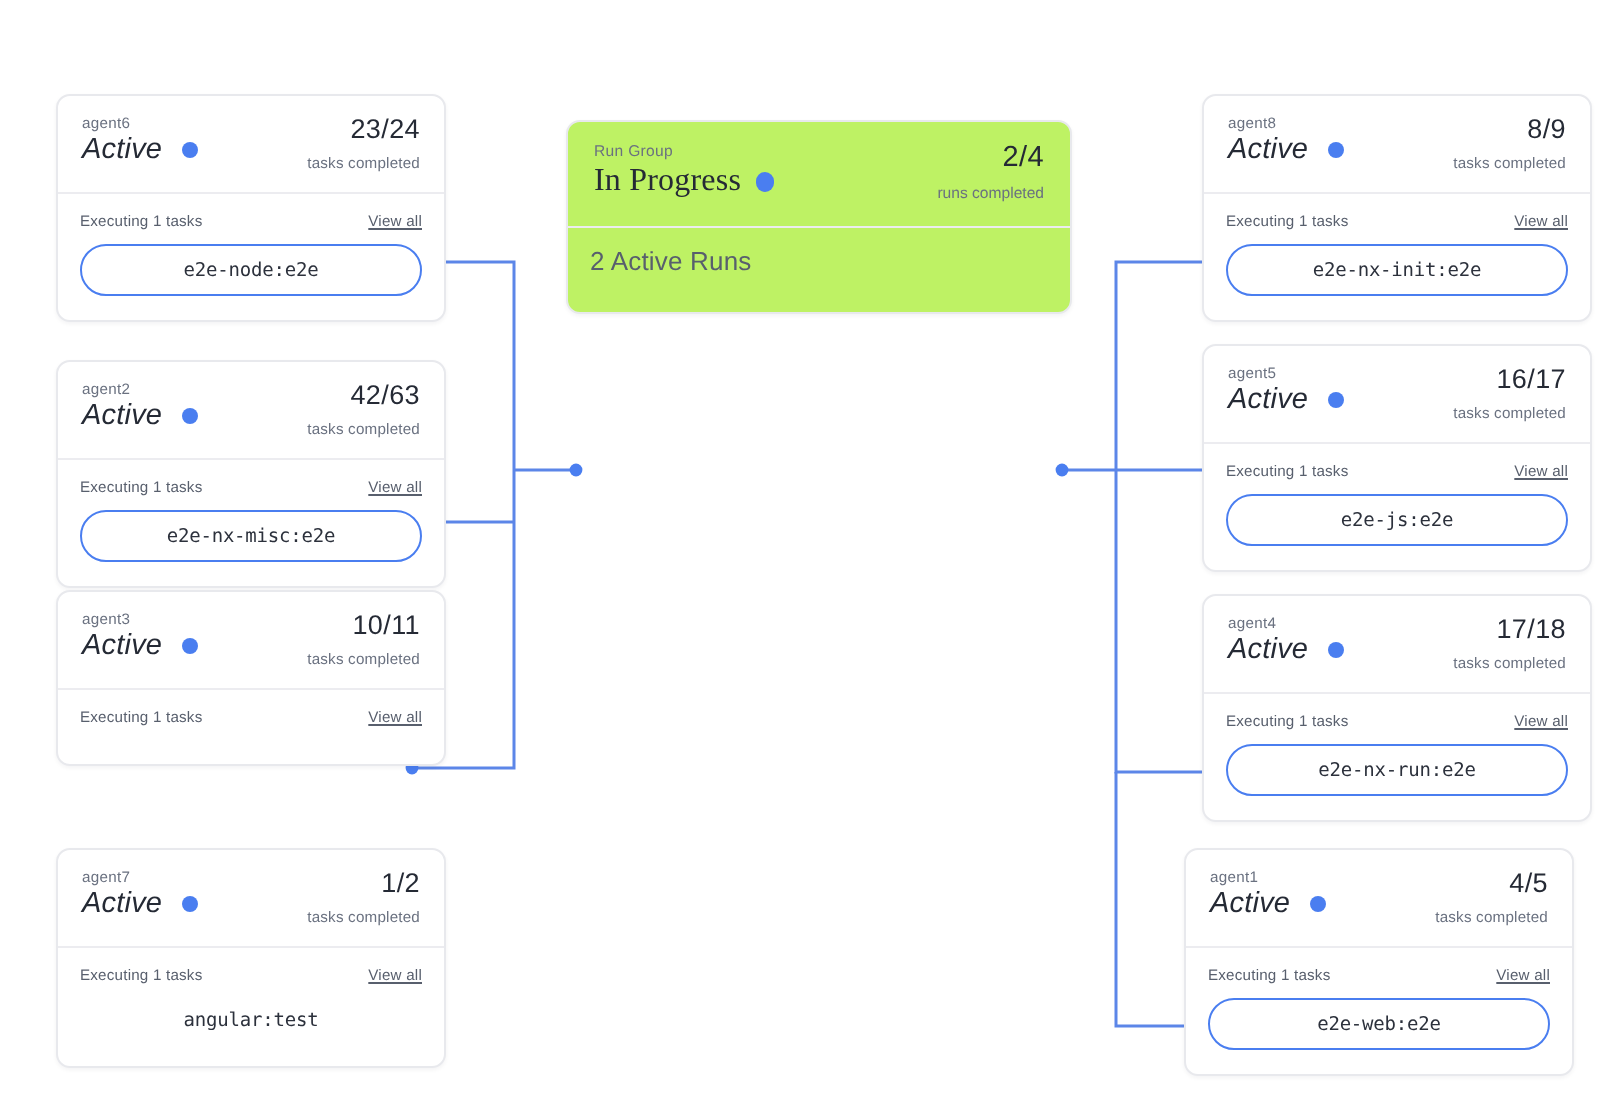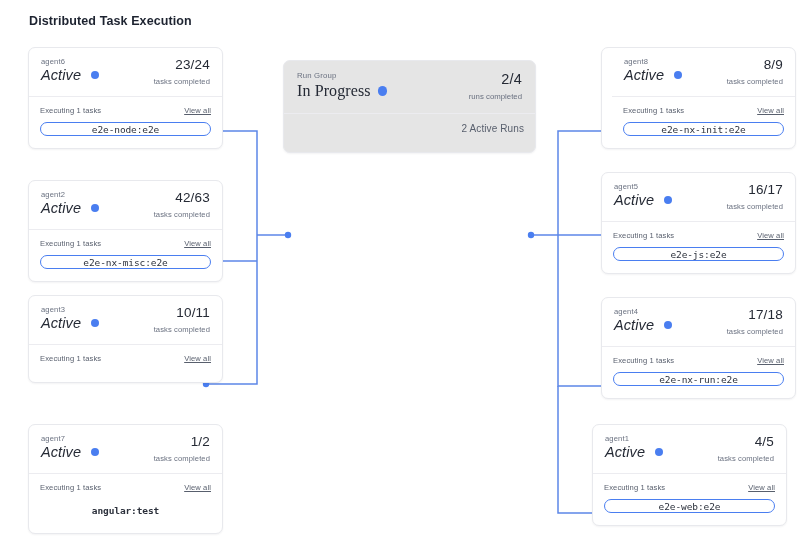--- a/index.html
+++ b/index.html
@@ -41,55 +41,54 @@
   .card-div { height: 1px; background: #ececf0; }
 
   .card-body { padding: 9px 11px 12px 11px; position: relative; }
   .exec-row { display: flex; justify-content: space-between; align-items: baseline; margin-bottom: 7px; }
   .exec-label { font-size: 7.6px; color: #585f6d; letter-spacing: .1px; }
   .view-all { font-size: 7.6px; color: #585f6d; text-decoration: underline; letter-spacing: .1px; cursor: pointer; }
 
   .task-pill {
     border: 1.3px solid #4a7ef0;
     border-radius: 13px;
-    height: 14px;
+    height: 26px;
     display: flex; align-items: center; justify-content: center;
     font-family: "DejaVu Sans Mono", monospace;
     font-size: 9.5px; color: #2c313c;
     letter-spacing: -.1px;
   }
   .task-plain {
     height: 22px;
     display: flex; align-items: center; justify-content: center;
     font-family: "DejaVu Sans Mono", monospace;
     font-size: 9.5px; color: #2c313c;
     letter-spacing: -.1px;
-    font-weight: bold;
   }
 
   
   #rungroup {
     position: absolute; left: 283px; top: 60px;
     width: 253px;
-    background: #e5e5e5;
+    background: #bef264;
     border: 1px solid #e8e9ed;
     border-radius: 7px;
     box-shadow: 0 1px 2px rgba(20,25,40,.05);
     overflow: hidden;
   }
   .rg-head { padding: 10px 13px 11px 13px; position: relative; min-height: 52px; }
   .rg-label { font-size: 7.8px; color: #6a7180; letter-spacing: .15px; }
   .rg-status-row { display: flex; align-items: center; gap: 7px; margin-top: 2px; font-family: Liberation Serif, serif; }
   .rg-status { font-size: 16px; color: #252a35; letter-spacing: .1px; }
   .rg-dot { width: 9.5px; height: 9.5px; border-radius: 50%; background: #4a7ef0; }
   .rg-count { position: absolute; right: 13px; top: 10px; font-size: 14.5px; color: #252a35; letter-spacing: .2px; }
   .rg-count-sub { position: absolute; right: 13px; top: 31px; font-size: 7.8px; color: #6a7180; }
 
   .rg-body { padding: 9px 11px 12px 11px; }
-  .rg-active-label { font-size: 10px; color: #585f6d; margin-bottom: 6px; letter-spacing: .1px; text-align: right; }
+  .rg-active-label { font-size: 13px; color: #585f6d; margin-bottom: 6px; letter-spacing: .1px; }
 
   .run-cmd {
     font-family: "DejaVu Sans Mono", monospace;
     font-size: 9.2px;
     color: #2c313c;
     line-height: 14.5px;
     text-align: center;
     letter-spacing: -.25px;
     word-break: break-all;
     padding: 3px 8px;
@@ -99,21 +98,20 @@
     border-radius: 6px;
     padding: 5px 7px 5px 7px;
     margin-top: 6px;
   }
 </style>
 </head>
 <body>
 
 <div id="stage">
 
-  <div class="page-title">Distributed Task Execution</div>
 
   <svg id="wires" viewBox="0 0 800 549" xmlns="http://www.w3.org/2000/svg">
     <g fill="none" stroke="#5c86e8" stroke-width="1.5">
 
       <path d="M206 131 H257 V235"></path>
       <path d="M206 261 H257"></path>
       <path d="M206 384 H257 V235"></path>
       <path d="M257 235 H288"></path>
 
       <path d="M531 235 H558"></path>
@@ -223,21 +221,21 @@
       </div>
       <div class="rg-count">2/4</div>
       <div class="rg-count-sub">runs completed</div>
     </div>
     <div class="card-div"></div>
     <div class="rg-body">
       <div class="rg-active-label">2 Active Runs</div>
     </div>
   </div>
 
-  <div class="card" style="left:601px; top:47px;padding-left:10px;">
+  <div class="card" style="left:601px; top:47px;">
     <div class="card-head">
       <div class="agent-name">agent8</div>
       <div class="status-row">
         <span class="status-text">Active</span>
         <span class="dot"></span>
       </div>
       <div class="count">8/9</div>
       <div class="count-sub">tasks completed</div>
     </div>
     <div class="card-div"></div>

